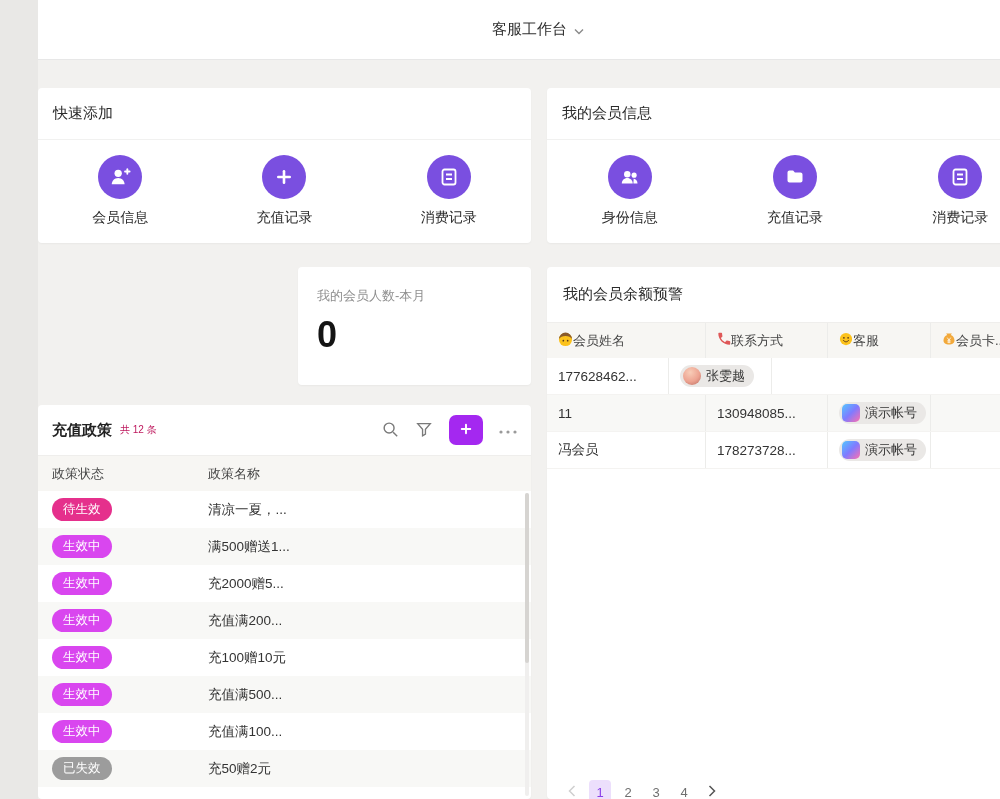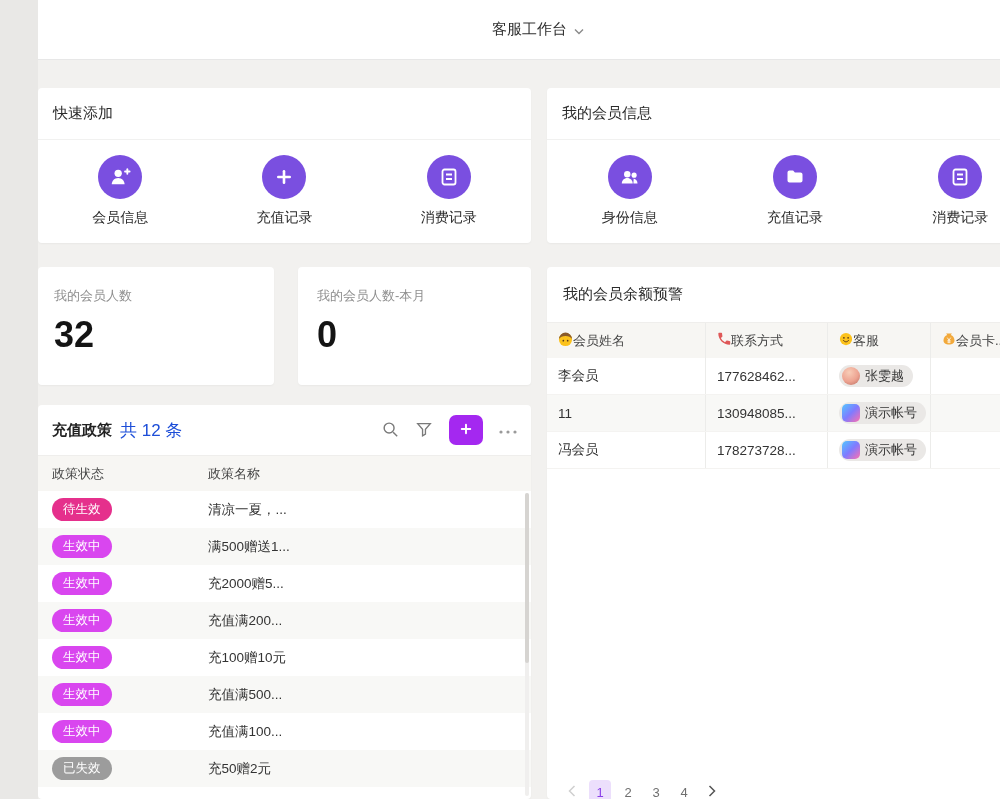--- a/index.html
+++ b/index.html
@@ -33,21 +33,21 @@
   .quick-label { font-size:14px; color:#2b2b2b; }
 
   
   .stat-card { padding:20px 16px; }
   .stat-label { font-size:13px; color:#8f8f8f; }
   .stat-value { margin-top:10px; font-size:36px; font-weight:700; color:#141414; line-height:1.1; }
 
   
   .policy-head { height:50px; display:flex; align-items:center; padding:0 14px; gap:8px; }
   .policy-title { font-size:15px; font-weight:700; color:#222; }
-  .policy-count { font-size:17px; color:#1d4ed8; }
+  .policy-count { font-size:10px; color:#be185d; }
   .policy-tools { margin-left:auto; display:flex; align-items:center; gap:16px; }
   .tool-btn { display:flex; align-items:center; justify-content:center; background:none; border:none; cursor:pointer; padding:0; }
   .add-btn { width:34px; height:30px; border-radius:7px; background:#a428f0;
              display:flex; align-items:center; justify-content:center; border:none; cursor:pointer; }
 
   .ptable-head { display:flex; height:36px; align-items:center; background:#f7f6f3;
                  border-top:1px solid #efeeec; font-size:13px; color:#454545; }
   .pcol-status { width:156px; padding-left:14px; }
   .pcol-name   { flex:1; padding-left:14px; }
   .prow { display:flex; height:37px; align-items:center; font-size:13.5px; color:#333; cursor:pointer; }
@@ -168,24 +168,20 @@
           <svg width="20" height="20" viewBox="0 0 20 20" fill="none" stroke="#fff" stroke-width="1.8">
               <rect x="3.5" y="2.5" width="13" height="15" rx="2"></rect>
               <path d="M7 7.5h6M7 12h6"></path>
             </svg>
         </span>
         <span class="quick-label">消费记录</span>
       </div>
     </div>
   </section>
 
-  <section class="card stat-card" id="stat-a">
-    <div class="stat-label">我的会员人数</div>
-    <div class="stat-value">32</div>
-  </section>
   <section class="card stat-card" id="stat-b">
     <div class="stat-label">我的会员人数-本月</div>
     <div class="stat-value">0</div>
   </section>
 
   <section class="card" id="policy">
     <div class="policy-head">
       <span class="policy-title">充值政策</span>
       <span class="policy-count">共 12 条</span>
       <div class="policy-tools">
@@ -320,21 +316,20 @@
               <path d="M6 3.5L4.7 1.6h6.6L10 3.5c2.6 1 4.3 3.4 4.3 6.2 0 3.2-2.8 4.7-6.3 4.7S1.7 12.9 1.7 9.7C1.7 6.9 3.4 4.5 6 3.5z" fill="#f2a93b"></path>
               <path d="M6.3 6.8L8 9.2 9.7 6.8M6.6 10h2.8M6.6 11.6h2.8M8 9.2v3.2" stroke="#fff" stroke-width=".9" fill="none" stroke-linecap="round"></path>
             </svg>
         </span>
         <span>会员卡...</span>
       </div>
     </div>
 
     <div class="brows">
       <div class="brow">
-        <div class="btd bc1">李会员</div>
         <div class="btd bc2">177628462...</div>
         <div class="btd bc3">
           <span class="tag">
             <span class="avatar avatar-photo"></span>
             <span>张雯越</span>
           </span>
         </div>
         <div class="btd bc4">0</div>
       </div>
       <div class="brow">

